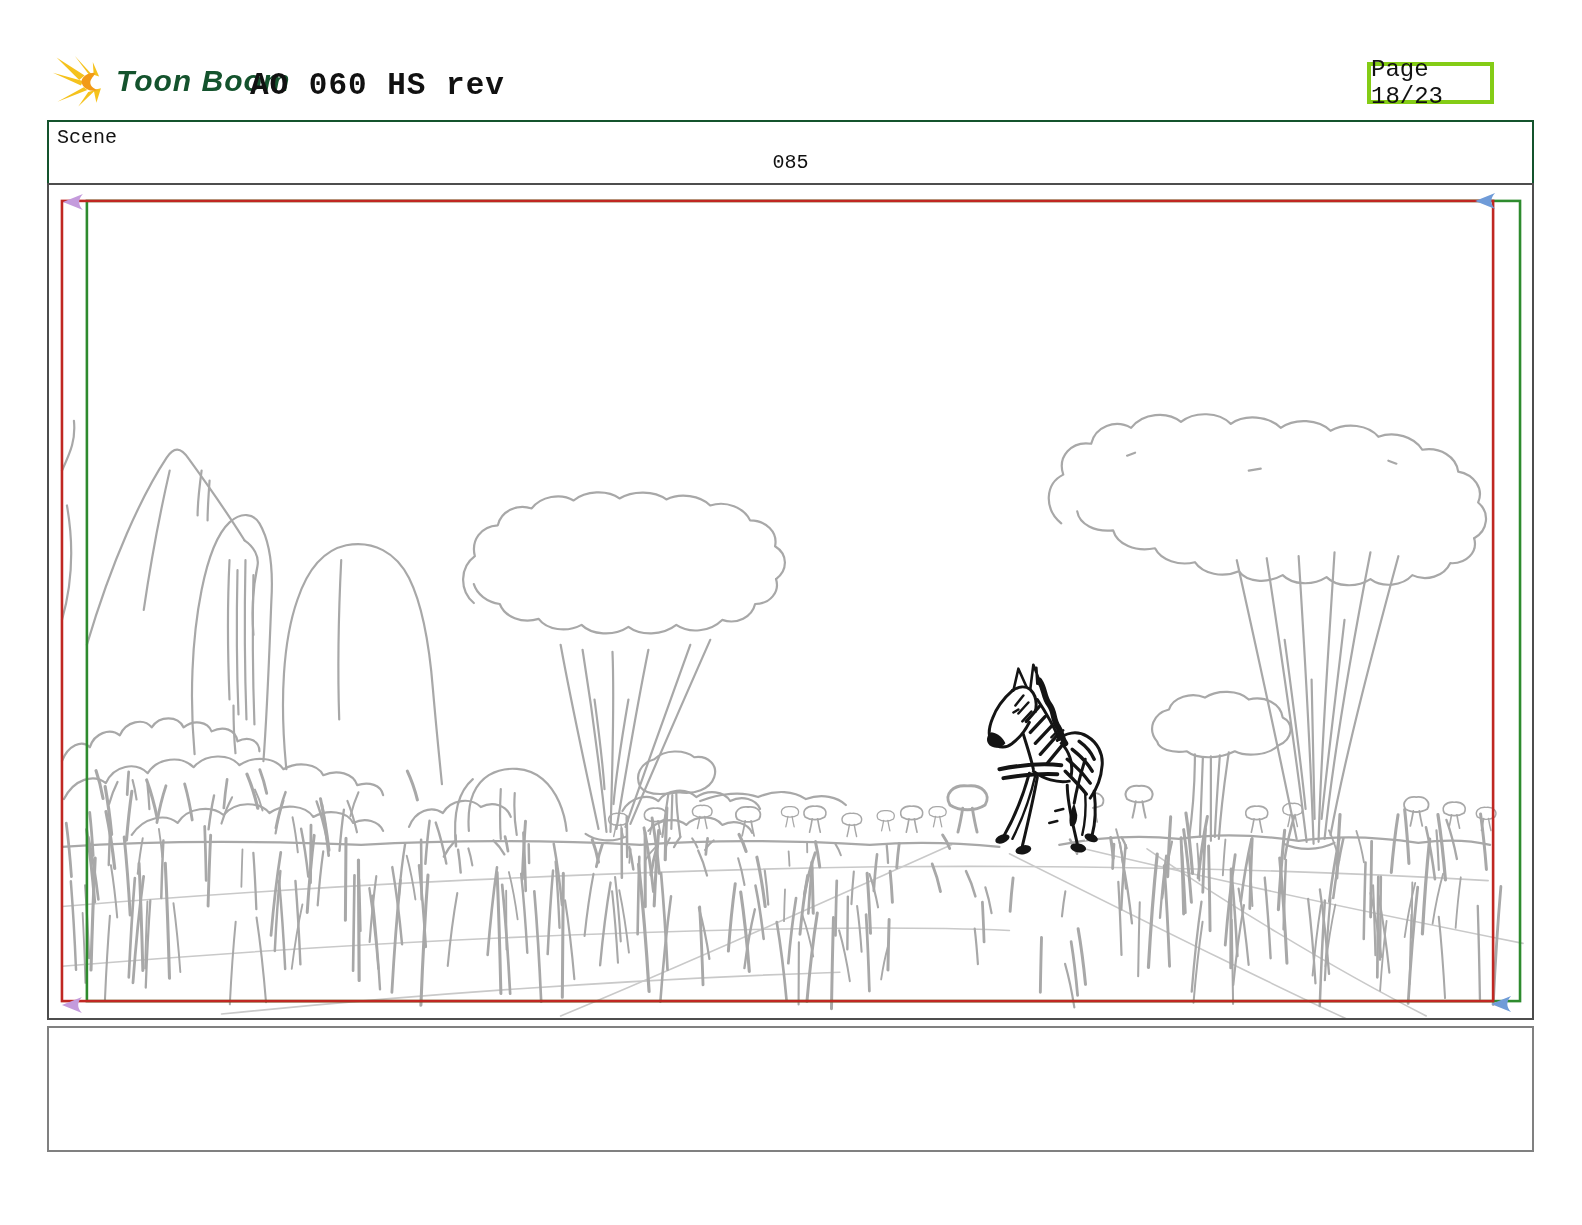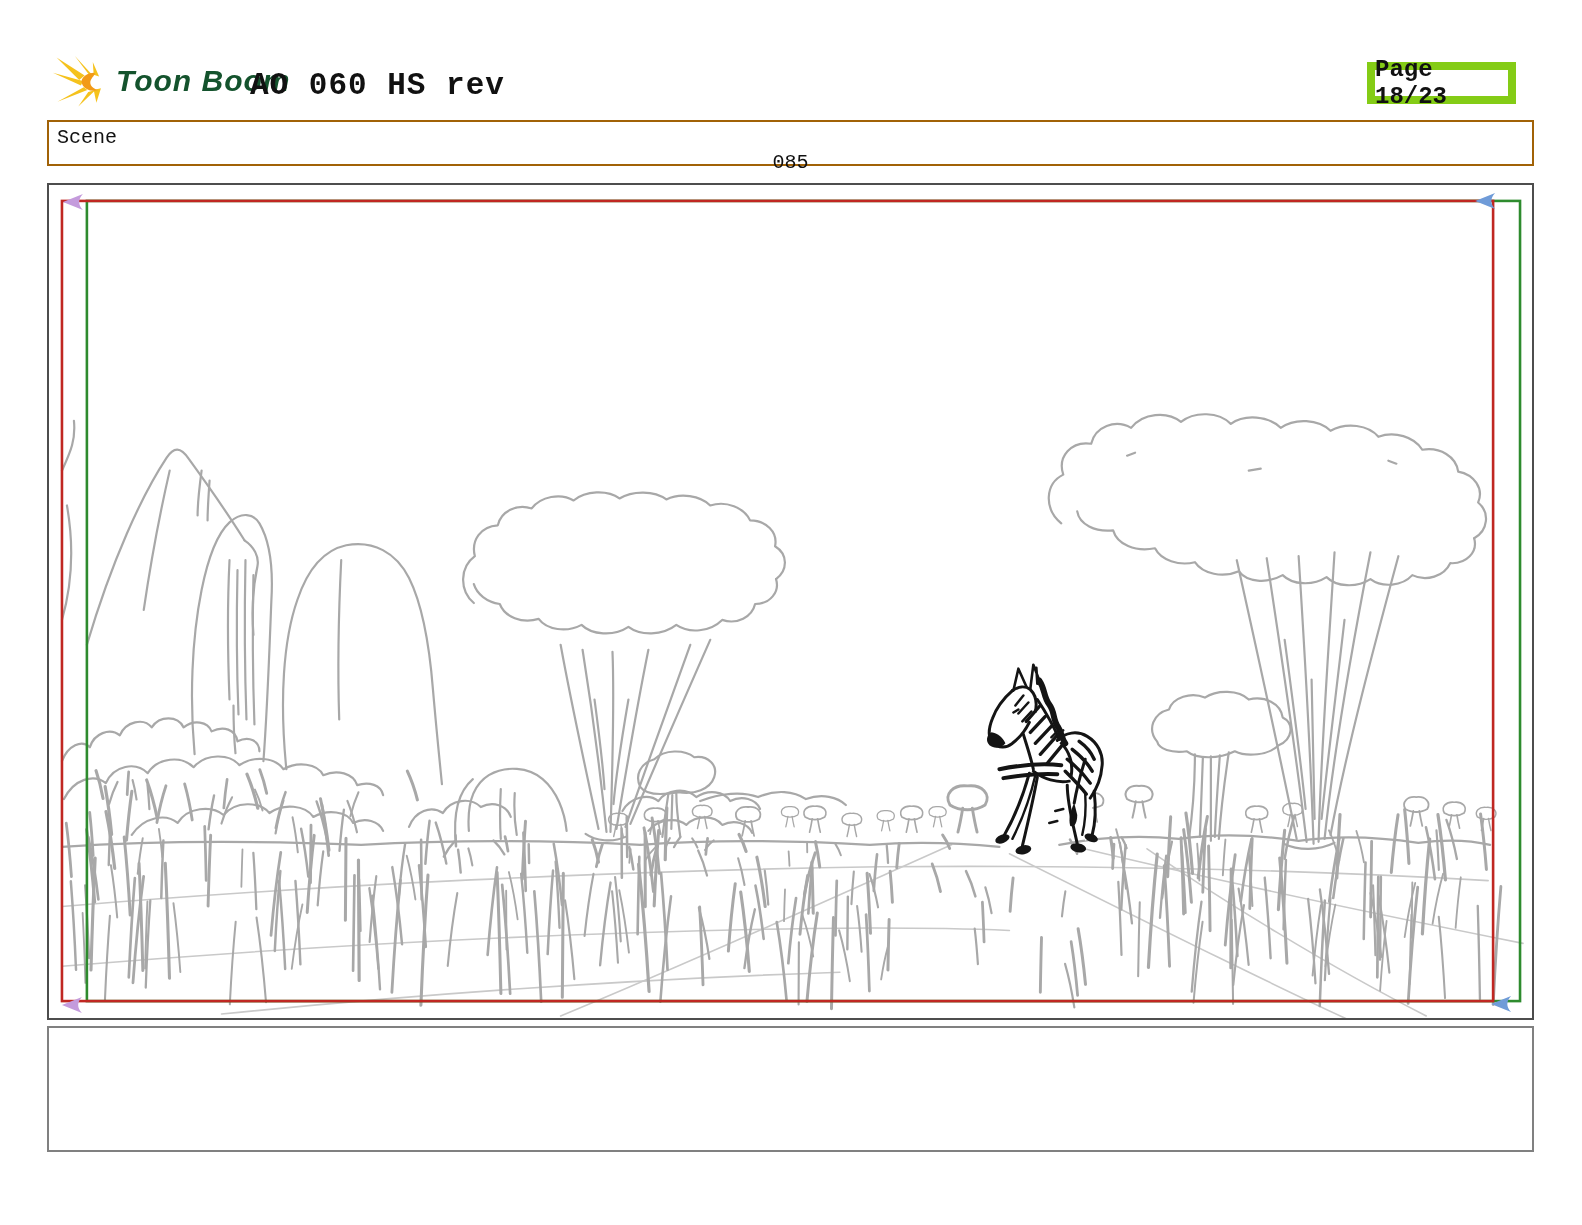--- a/index.html
+++ b/index.html
@@ -3,23 +3,23 @@
 <meta charset="utf-8">
 <style>
   html,body{margin:0;padding:0;background:#ffffff;}
   #page{position:relative;width:1582px;height:1225px;background:#fff;overflow:hidden;
         font-family:"Liberation Mono","DejaVu Sans Mono",monospace;color:#111;}
   .abs{position:absolute;}
   #brand-wrap{left:52px;top:53px;display:flex;align-items:center;gap:6px;}
   #brand-text{font-family:"Liberation Sans","DejaVu Sans",sans-serif;font-weight:bold;font-style:italic;
               font-size:30px;color:#14532d;letter-spacing:1px;}
   #board-title{left:250px;top:68px;font-size:31px;font-weight:bold;letter-spacing:1px;}
-  #page-box{left:1367px;top:62px;width:149px;height:42px;border:8px solid #84cc16;box-sizing:border-box;
-            display:flex;align-items:center;justify-content:center;font-size:24px;font-weight:bold;}
-  #scene-box{left:47px;top:120px;width:1487px;height:46px;border:2px solid #a16207;box-sizing:border-box;}
+  #page-box{left:1367px;top:62px;width:127px;height:42px;border:4px solid #84cc16;box-sizing:border-box;
+            display:flex;align-items:center;justify-content:center;font-size:24px;font-weight:normal;}
+  #scene-box{left:47px;top:120px;width:1487px;height:65px;border:2px solid #14532d;box-sizing:border-box;}
   #scene-label{position:absolute;left:8px;top:4px;font-size:20px;}
   #scene-number{position:absolute;left:0;top:29px;width:100%;text-align:center;font-size:20px;}
   #panel{left:47px;top:183px;width:1487px;height:837px;border:2px solid #4d4d4d;box-sizing:border-box;}
   #panel svg{position:absolute;left:0;top:0;width:100%;height:100%;}
   #caption-box{left:47px;top:1026px;width:1487px;height:126px;border:2px solid #808080;box-sizing:border-box;
                font-size:20px;padding:6px 10px;}
 </style>
 </head>
 <body>
 

